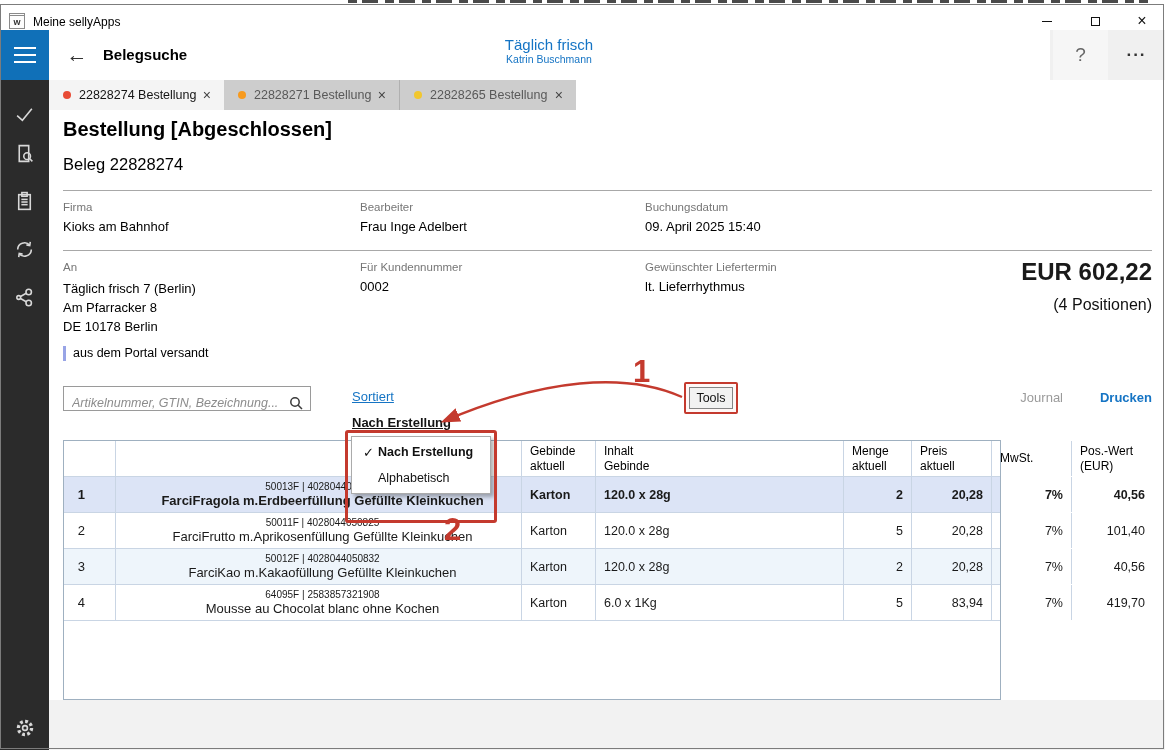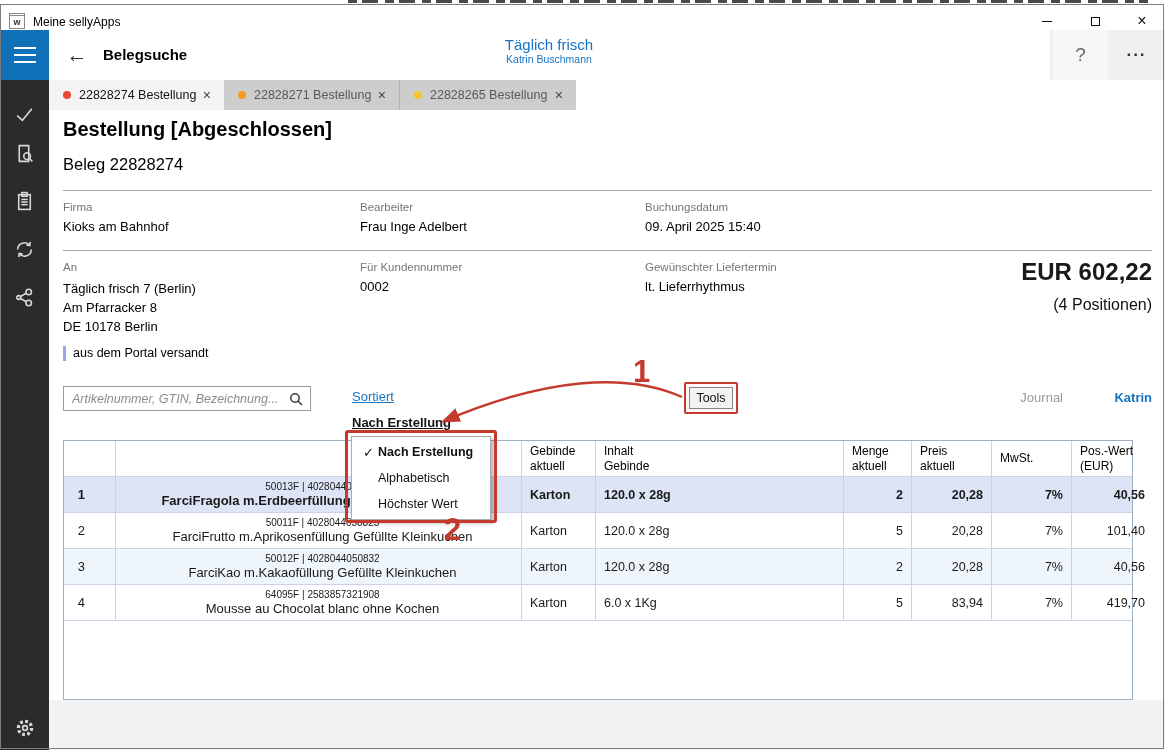--- a/index.html
+++ b/index.html
@@ -62,39 +62,39 @@
   .lrow1{top:201px}.vrow1{top:219px}
   .lrow2{top:261px}.vrow2{top:279px}
   .addr div{line-height:19px}
   .total-amt{right:13px;top:258px;font-size:24px;font-weight:700;text-align:right}
   .total-pos{right:13px;top:296px;font-size:16px;text-align:right;color:#111}
   .status-note{left:63px;top:346px;display:flex;align-items:flex-start}
   .status-bar{width:3px;height:15px;background:#98a4e6;margin-right:7px}
   .status-text{font-size:12.5px;color:#000}
 
   
-  .searchbox{left:63px;top:386px;width:248px;height:25px;border:1px solid #9a9a9a;background:#fff;display:flex;align-items:center}
+  .searchbox{left:63px;top:386px;width:248px;height:25px;border:1px solid #9a9a9a;background:#fff;display:flex;align-items:flex-end}
   .searchbox input{flex:1;border:none;outline:none;font-family:"Liberation Sans",sans-serif;font-size:12.5px;padding:0 4px 0 8px;background:transparent}
   .searchbox input::placeholder{font-style:italic;color:#8c8c8c;opacity:1}
   .searchbox svg{stroke:#3a3a3a;fill:none;stroke-width:1.5;margin-right:7px;flex:none}
   .link-sortiert{left:352px;top:389px;font-size:13px;font-weight:400;color:#1574c4;text-decoration:underline}
   .link-sortfield{left:352px;top:415px;font-size:13px;font-weight:600;color:#141414;text-decoration:underline}
   .journal{right:102px;top:390px;font-size:13px;color:#9a9a9a}
   .drucken{right:13px;top:390px;font-size:13px;font-weight:600;color:#1574c4}
 
   
   .tools-annobox{left:684px;top:382px;border:2px solid #c43a2e;border-radius:2px;padding:3px;z-index:15;background:rgba(255,235,233,.35)}
   .tools-btn{width:44px;height:22px;border:1px solid #858585;background:#f2f2f2;font-size:12.5px;color:#111;display:flex;align-items:center;justify-content:center}
   .anno-num{font-size:31px;font-weight:700;color:#c43a2e;z-index:16}
   .num1{left:633px;top:354px}
   .num2{left:444px;top:512px;z-index:26}
   .anno-arrow{left:430px;top:366px;width:260px;height:64px;z-index:16}
 
   
-  .table{left:63px;top:440px;width:1070px;height:260px;border:1px solid #9fb0c0;background:#fff;display:flex;flex-direction:column;z-index:1}
+  .table{left:63px;top:440px;width:938px;height:260px;border:1px solid #9fb0c0;background:#fff;display:flex;flex-direction:column;z-index:1}
   .trow{display:grid;grid-template-columns:52px 406px 74px 248px 68px 80px 80px 81px;height:36px;border-bottom:1px solid #c9d5e4;flex:none}
   .trow>div{border-right:1px solid #c9d5e4;display:flex;align-items:center;overflow:hidden}
   .trow>div:last-child{border-right:none}
   .thead{font-size:12px;color:#000}
   .thead .hcell{flex-direction:column;align-items:flex-start;justify-content:center;padding-left:8px;line-height:1.25}
   .cell-pos{justify-content:flex-end;padding-right:30px;font-size:13px}
   .cell-article{flex-direction:column;align-items:flex-start;justify-content:center;padding-left:8px;white-space:nowrap}
   .cell-article .code{font-size:10px;font-weight:400;color:#1a1a1a}
   .cell-article .pname{font-size:13px;margin-top:1px}
   .cell-left{padding-left:8px;font-size:12.5px}
@@ -253,21 +253,21 @@
 <div class="abs searchbox">
   <input type="text" placeholder="Artikelnummer, GTIN, Bezeichnung..." style="">
   <svg width="14" height="14" viewBox="0 0 14 14">
       <circle cx="6" cy="6" r="4.2"></circle>
       <line x1="9.2" y1="9.2" x2="13" y2="13"></line>
     </svg>
 </div>
 <div class="abs link-sortiert">Sortiert</div>
 <div class="abs link-sortfield">Nach Erstellung</div>
 <div class="abs journal">Journal</div>
-<div class="abs drucken">Katrin</div>
+<div class="abs drucken">Drucken</div>
 
 <div class="abs tools-annobox">
   <div class="tools-btn">Tools</div>
 </div>
 <div class="abs anno-num num1">1</div>
 <svg class="abs anno-arrow" viewBox="0 0 260 64">
   <defs>
       <marker id="ah" markerWidth="9" markerHeight="8" refX="6.5" refY="3" orient="auto">
         <path d="M0,0 L8,3 L0,6 z" fill="#c43a2e"></path>
       </marker>
@@ -366,22 +366,18 @@
 
 <div class="abs sortmenu">
   <div class="menu-item checked">
     <span class="menu-check">✓</span>
     <span class="mlabel">Nach Erstellung</span>
   </div>
   <div class="menu-item">
     <span class="menu-check"></span>
     <span class="mlabel">Alphabetisch</span>
   </div>
-  <div class="menu-item">
-    <span class="menu-check"></span>
-    <span class="mlabel">Höchster Wert</span>
-  </div>
 </div>
 <div class="abs menu-annobox"></div>
 <div class="abs anno-num num2">2</div>
 
 <div class="abs footer-strip"></div>
 <div class="abs window-frame"></div>
 
 </body></html>

